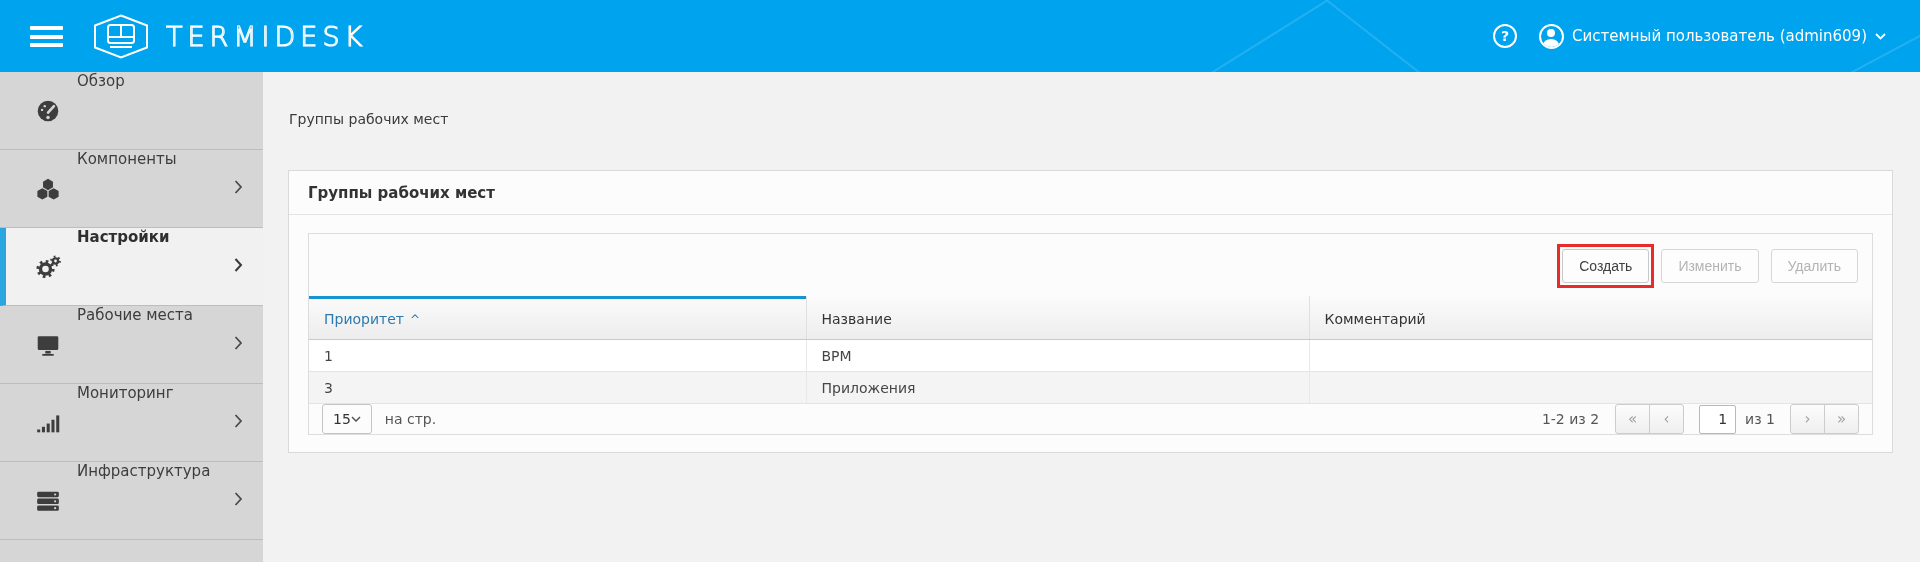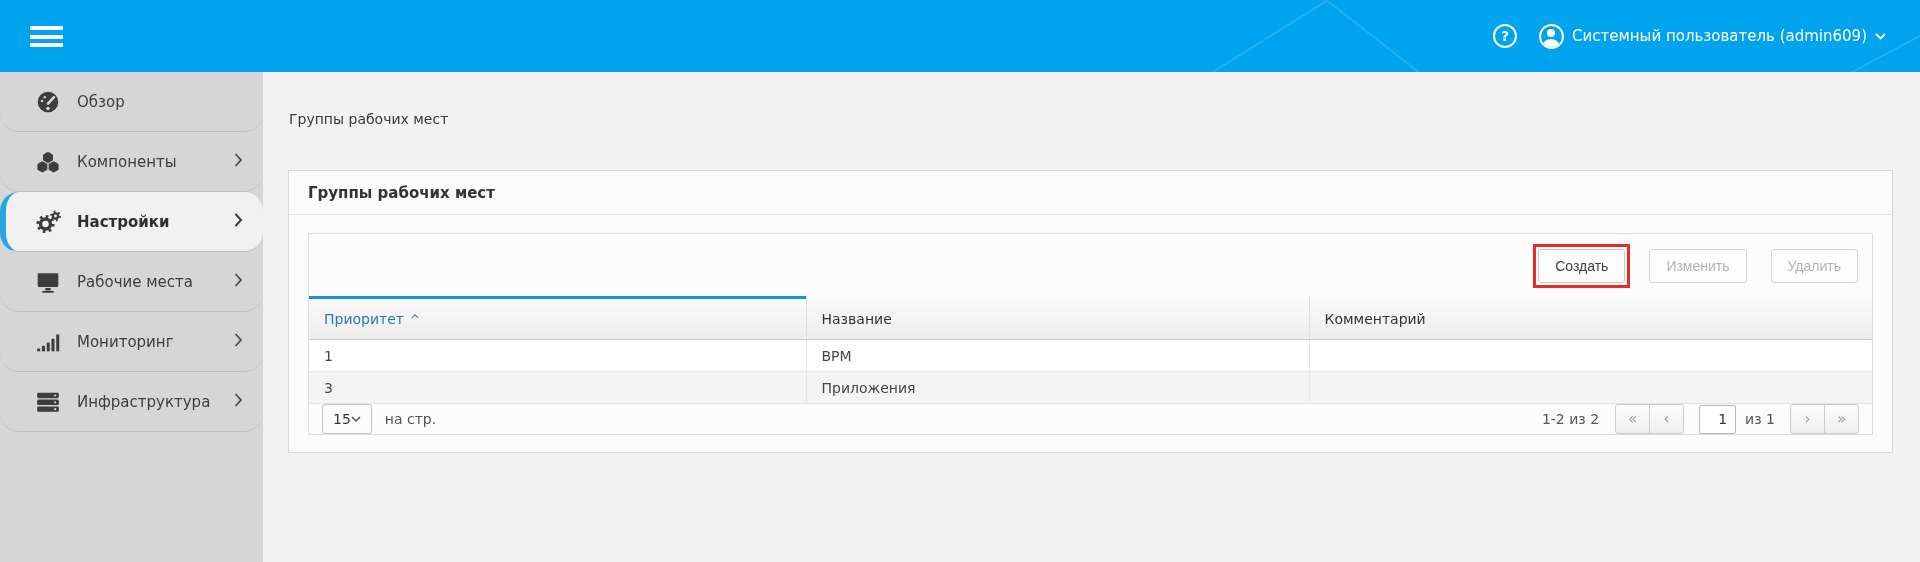--- a/index.html
+++ b/index.html
@@ -24,39 +24,39 @@
   .top-right { position:absolute; right:34px; top:0; height:72px; display:flex; align-items:center; gap:22px; }
   .help-btn { width:24px; height:24px; border:2.5px solid #fff; border-radius:50%; color:#fff;
     font-size:14px; font-weight:bold; display:flex; align-items:center; justify-content:center; cursor:pointer; }
   .user-block { display:flex; align-items:center; gap:8px; color:#fff; font-size:15px; cursor:pointer; }
   .avatar { width:25px; height:25px; border:2px solid #fff; border-radius:50%; position:relative; overflow:hidden; }
   .avatar::before { content:""; position:absolute; left:6.5px; top:3px; width:8px; height:8px; background:#fff; border-radius:50%; }
   .avatar::after { content:""; position:absolute; left:2.5px; top:13px; width:16px; height:12px; background:#fff; border-radius:50% 50% 0 0; }
 
   
   .sidebar { position:absolute; left:0; top:72px; width:263px; height:490px; background:#d6d6d6; }
-  .side-item { height:60px; border-bottom:1px solid #bdbdbd; display:flex; align-items:center;
-    padding-left:33px; position:relative; font-size:15px; color:#3d3d3d; cursor:pointer;border-radius:19px; }
+  .side-item { height:78px; border-bottom:1px solid #bdbdbd; display:flex; 
+    padding-left:33px; position:relative; font-size:15px; color:#3d3d3d; cursor:pointer; }
   .side-item.active { background:#f1f1f1; border-left:6px solid var(--active-accent,#2aa5e0);
     padding-left:27px; font-weight:bold; color:#2f2f2f; }
   .icon-box { width:30px; margin-right:14px; display:flex; justify-content:center; align-items:center; }
   .icon-box svg { display:block; }
   .side-chevron { position:absolute; right:20px; top:50%; transform:translateY(-50%); }
 
   
   .breadcrumb { position:absolute; left:289px; top:111px; font-size:14px; color:#3a3a3a; }
   .card { position:absolute; left:288px; top:170px; width:1605px; height:283px;
     background:#fcfcfc; border:1px solid #d9d9d9; }
   .card-header { height:44px; border-bottom:1px solid #e4e4e4; display:flex; align-items:center;
     padding-left:19px; font-size:15px; font-weight:bold; color:#333; }
   .panel { position:absolute; left:19px; top:62px; width:1565px; height:202px;
     border:1px solid #ddd; background:#fcfcfc; display:flex; flex-direction:column; }
 
   .toolbar { height:63px; position:relative; }
-  .btn-row { position:absolute; right:14px; top:15px; display:flex; gap:24px; }
+  .btn-row { position:absolute; right:14px; top:15px; display:flex; gap:12px; }
   .btn { height:34px; padding:0 16px; background:#fdfdfd; border:1px solid #c9c9c9; border-radius:3px;
     font-size:14px; color:#3f3f3f; display:flex; align-items:center; cursor:pointer; }
   .btn.disabled { color:#b3b3b3; border-color:#d6d6d6; cursor:default; }
   .create-wrap { position:relative; }
   .annotation-box { position:absolute; left:-5px; top:-5px; right:-5px; bottom:-5px;
     border:3px solid var(--annotation,#e82c2a); pointer-events:none; }
 
   table { width:100%; border-collapse:collapse; table-layout:fixed; }
   th { height:44px; background:linear-gradient(#fbfbfb,#ededed); border-bottom:1px solid #c9c9c9;
     border-right:1px solid #e0e0e0; font-weight:normal; text-align:left; padding:3px 0 0 15px;
@@ -97,20 +97,30 @@
   <div class="deco d1"></div>
   <div class="deco d2"></div>
   <div class="deco d3"></div>
 
   <div class="hamburger">
     <div></div>
     <div></div>
     <div></div>
   </div>
 
+  <div class="logo">
+    <svg width="58" height="45" viewBox="0 0 58 45">
+      <polygon points="29,1.5 55,11.5 55,33.5 29,43.5 3,33.5 3,11.5" fill="none" stroke="#fff" stroke-width="2"></polygon>
+      <rect x="16" y="11" width="26" height="18" rx="2.5" fill="none" stroke="#fff" stroke-width="2"></rect>
+      <line x1="29" y1="11" x2="29" y2="23" stroke="#fff" stroke-width="2"></line>
+      <line x1="16" y1="23" x2="42" y2="23" stroke="#fff" stroke-width="2"></line>
+      <line x1="18" y1="33" x2="40" y2="33" stroke="#fff" stroke-width="2"></line>
+    </svg>
+    <div class="brand">TERMIDESK</div>
+  </div>
 
   <div class="top-right">
     <div class="help-btn">
       <span>?</span>
     </div>
     <div class="user-block">
       <span class="avatar"></span>
       <span>Системный пользователь (admin609)</span>
       <svg width="11" height="7" viewBox="0 0 11 7">
         <polyline points="1,1 5.5,5.5 10,1" fill="none" stroke="#fff" stroke-width="1.8"></polyline>

